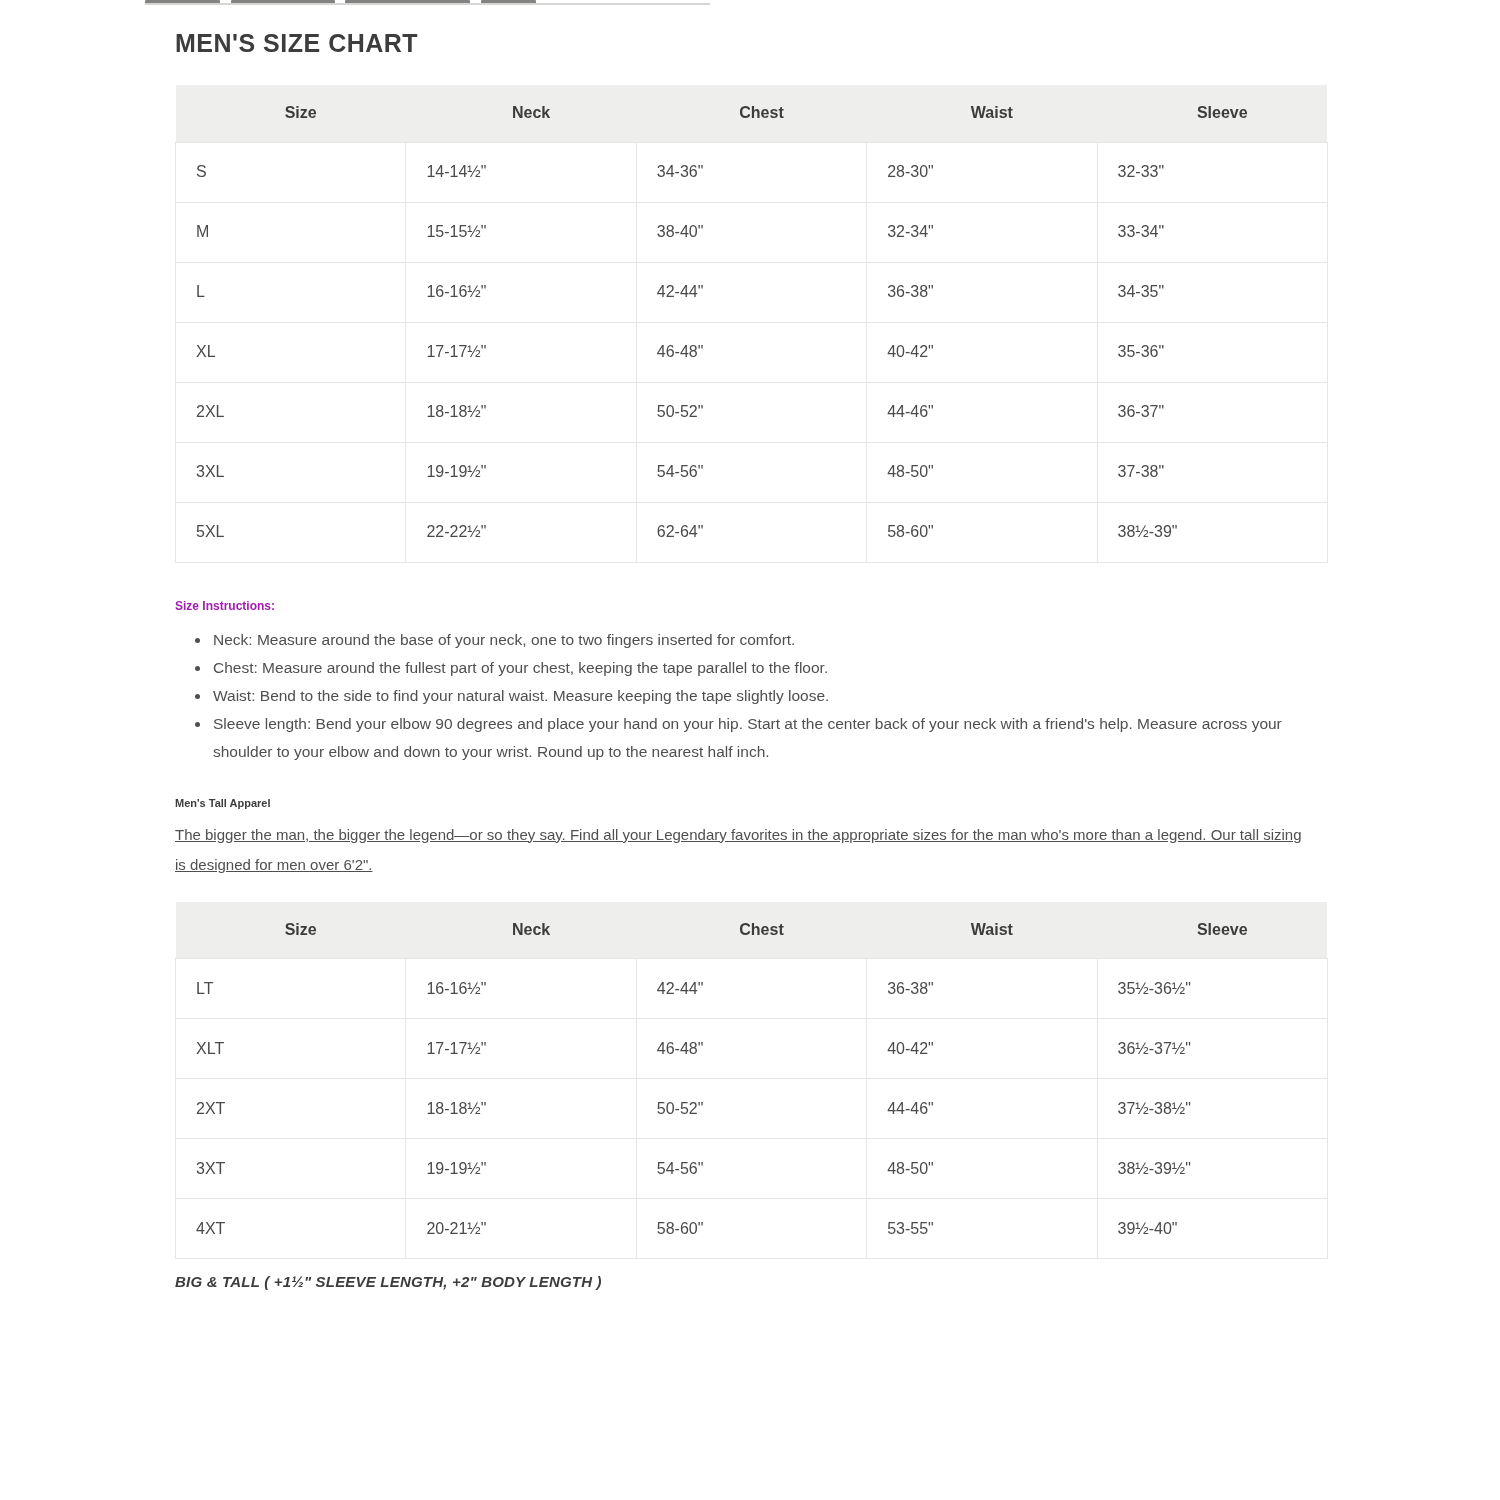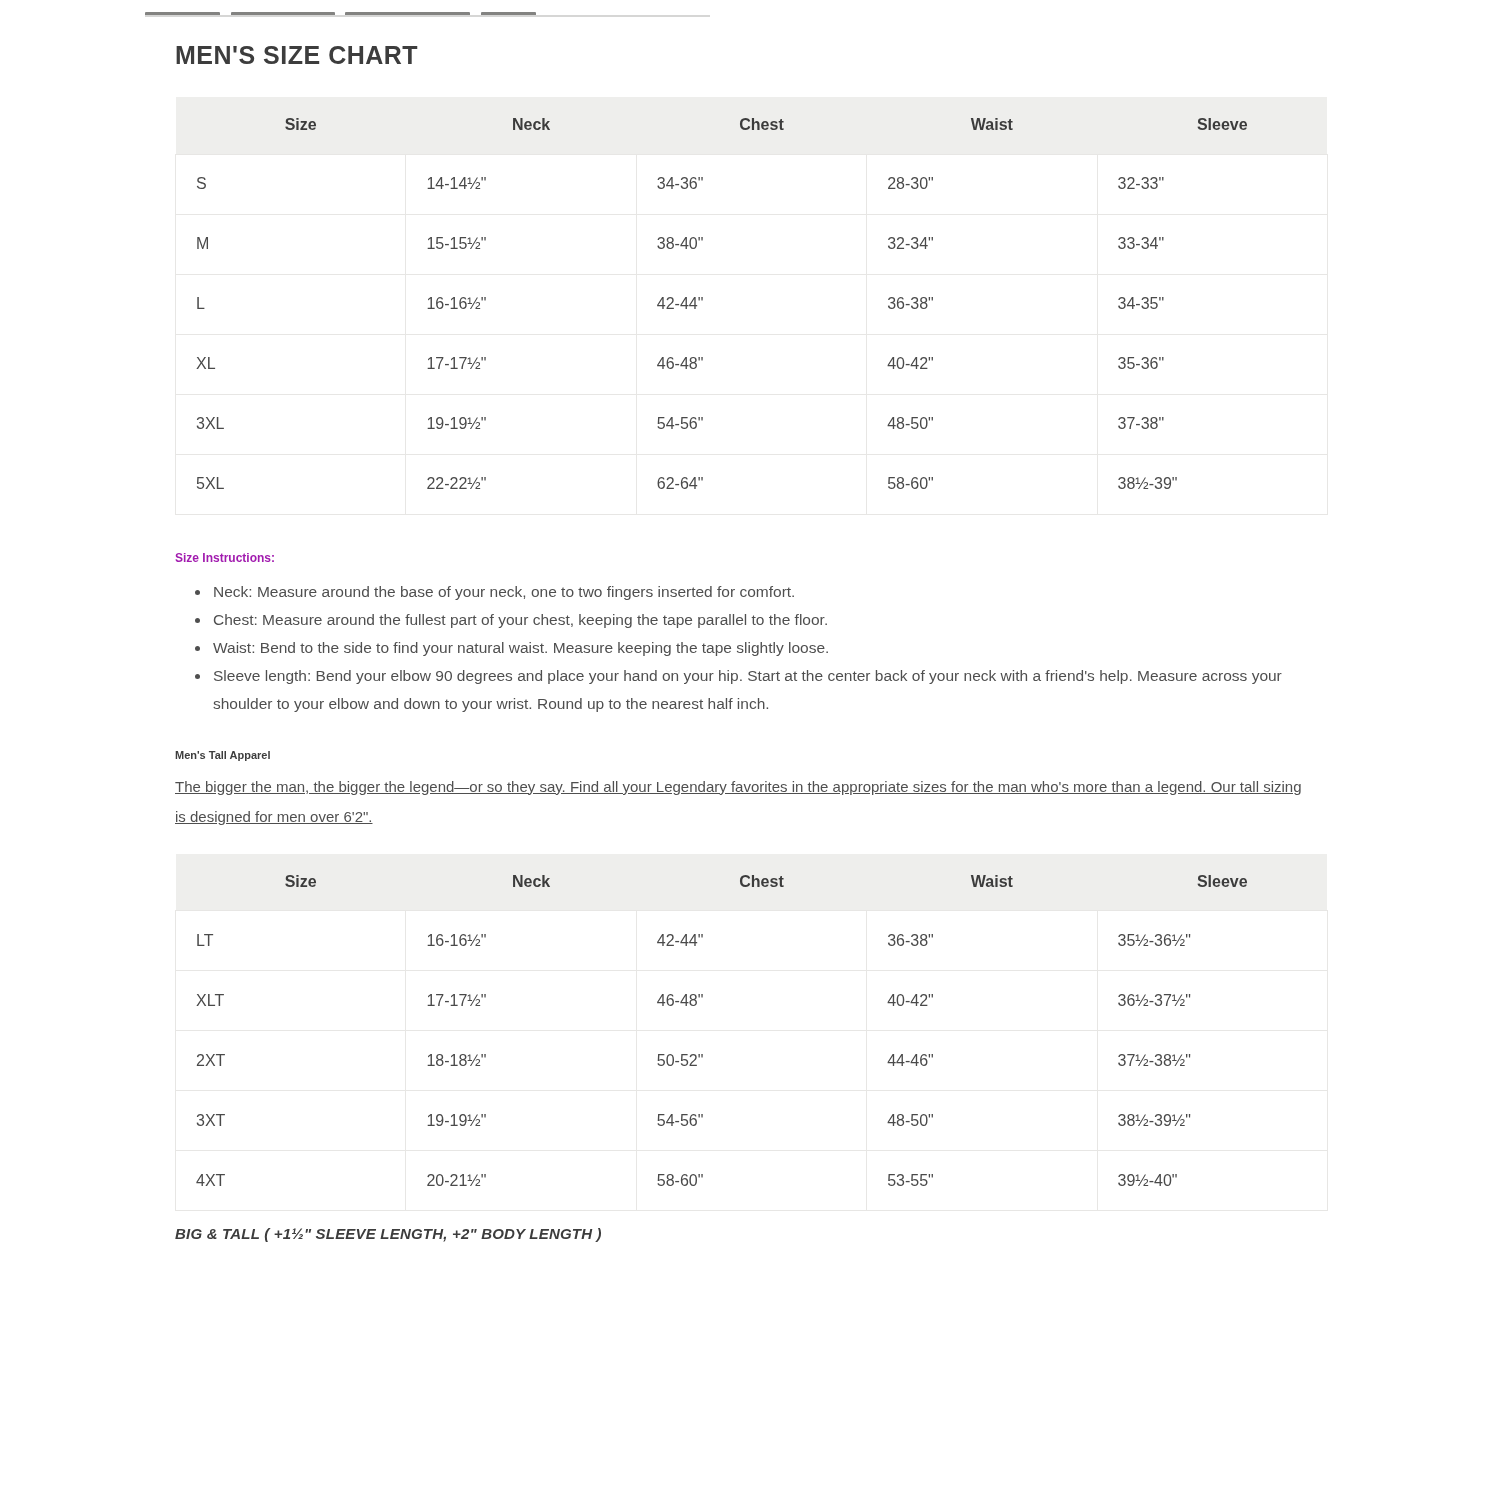--- a/index.html
+++ b/index.html
@@ -6,21 +6,21 @@
   html, body {
     margin: 0; padding: 0;
     width: 1500px; height: 1500px;
     background: #ffffff;
     font-family: "Liberation Sans", sans-serif;
     color: #4a4a4a;
     overflow: hidden;
   }
   .page {
     position: absolute;
-    left: 175px; top: 12px;
+    left: 175px; top: 0;
     width: 1152px;
   }
   
   .top-remnant {
     position: absolute;
     left: -30px; top: 0;
     width: 700px; height: 7px;
     overflow: hidden;
     opacity: .75;
   }
@@ -169,20 +169,27 @@
         <td>34-35"</td>
       </tr>
       <tr>
         <td>XL</td>
         <td>17-17½"</td>
         <td>46-48"</td>
         <td>40-42"</td>
         <td>35-36"</td>
       </tr>
       <tr>
+        <td>2XL</td>
+        <td>18-18½"</td>
+        <td>50-52"</td>
+        <td>44-46"</td>
+        <td>36-37"</td>
+      </tr>
+      <tr>
         <td>3XL</td>
         <td>19-19½"</td>
         <td>54-56"</td>
         <td>48-50"</td>
         <td>37-38"</td>
       </tr>
       <tr>
         <td>5XL</td>
         <td>22-22½"</td>
         <td>62-64"</td>

